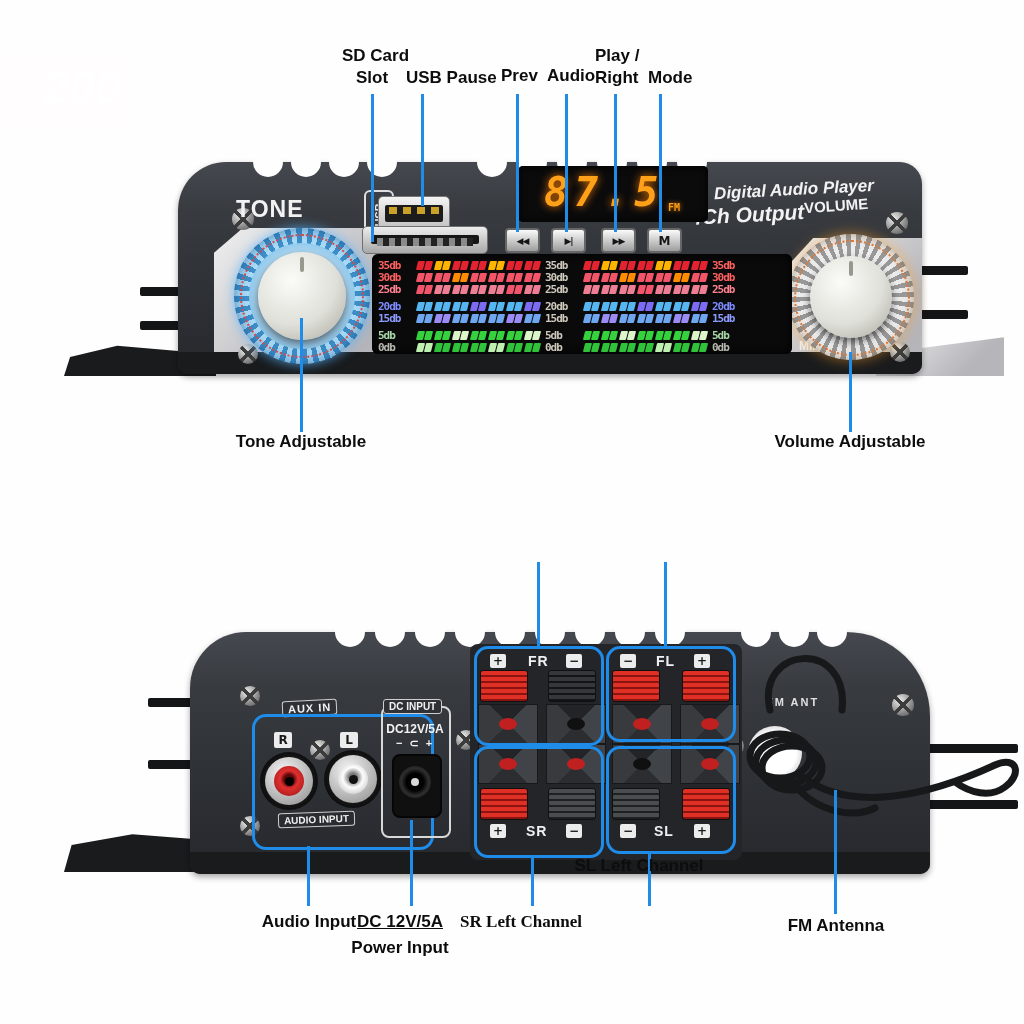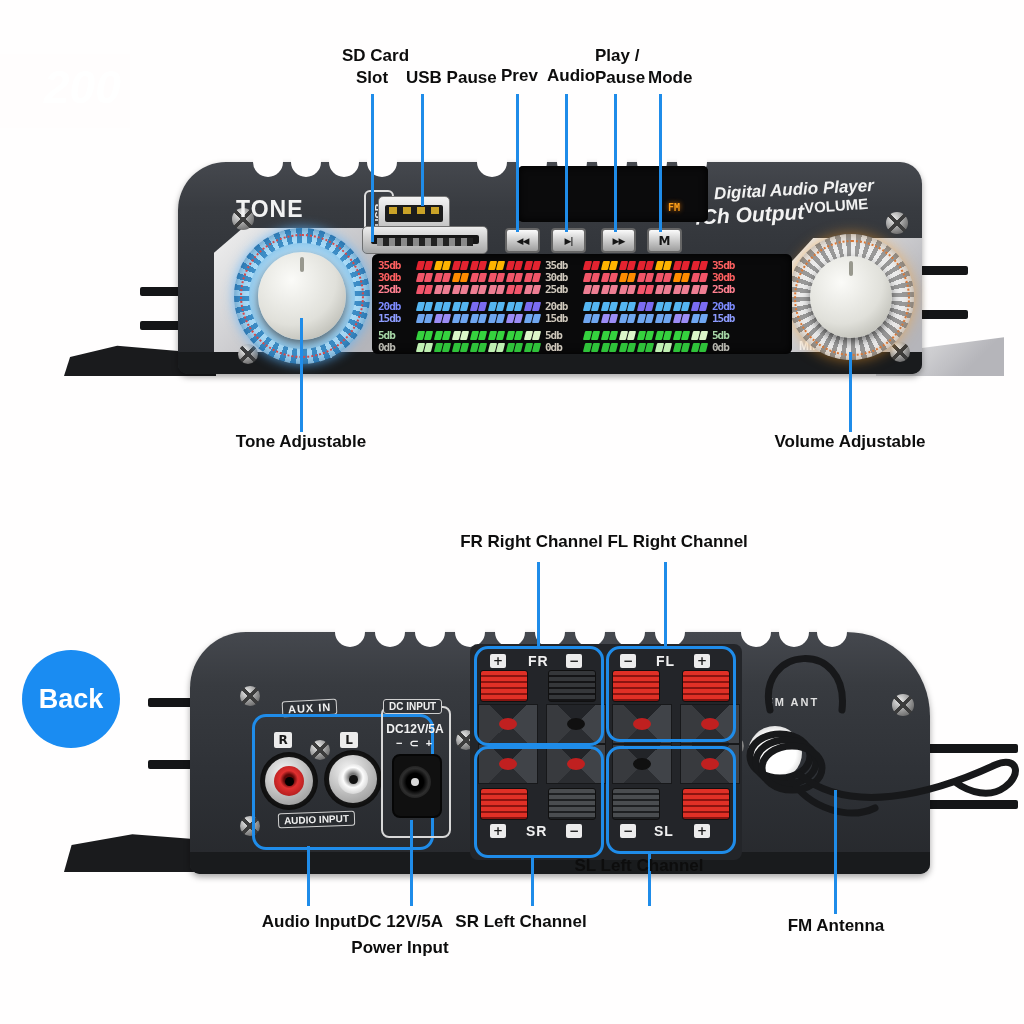--- a/index.html
+++ b/index.html
@@ -76,23 +76,20 @@
 </style>
 </head>
 <body>
 
 <div id="stage">
 
   <div class="watermark" style="left:0;top:54px;width:130px;height:74px;">
     <span style="position:absolute;left:44px;top:6px;">200</span>
   </div>
 
-  <div class="badge" style="left:22px;top:650px;width:98px;height:98px;">
-    <span>Back</span>
-  </div>
 
   <div>
 
     <div class="pin" style="left:140px;top:287px;width:42px;height:9px;"></div>
     <div class="pin" style="left:140px;top:321px;width:42px;height:9px;"></div>
     <div class="pin" style="left:918px;top:266px;width:50px;height:9px;"></div>
     <div class="pin" style="left:918px;top:310px;width:50px;height:9px;"></div>
     <div class="abs" style="left:64px;top:334px;width:152px;height:42px;background:#1a1b1d;clip-path:polygon(0 100%,4% 55%,35% 28%,100% 48%,100% 100%);"></div>
     <div class="abs silver" style="left:876px;top:332px;width:128px;height:44px;clip-path:polygon(0 50%,100% 12%,100% 100%,0 100%);"></div>
 
@@ -133,20 +130,21 @@
     <div class="usb-port" style="left:378px;top:196px;width:70px;height:42px;">
       <div class="slot"></div>
       <div class="pins"></div>
     </div>
     <div class="sd-slot" style="left:362px;top:226px;width:124px;height:26px;">
       <div class="slot"></div>
       <div class="teeth"></div>
     </div>
 
     <div class="led" style="left:518px;top:166px;width:190px;height:56px;">
+      <span class="freq" style="left:26px;top:3px;">87.5</span>
       <span class="band" style="left:150px;top:36px;">FM</span>
     </div>
 
     <div class="pbtn" style="left:505px;top:228px;">
         <span>◀◀</span>
       </div>
     <div class="pbtn" style="left:551px;top:228px;">
         <span>▶|</span>
       </div>
     <div class="pbtn" style="left:601px;top:228px;">
@@ -636,21 +634,21 @@
   <div class="vline" style="left:659px;top:94px;height:138px;"></div>
   <div class="vline" style="left:300px;top:318px;height:114px;"></div>
   <div class="vline" style="left:849px;top:352px;height:80px;"></div>
 
   <div class="lbl" style="left:342px;top:46px;">SD Card</div>
   <div class="lbl" style="left:356px;top:68px;">Slot</div>
   <div class="lbl" style="left:406px;top:68px;">USB Pause</div>
   <div class="lbl" style="left:501px;top:66px;">Prev</div>
   <div class="lbl" style="left:547px;top:66px;">Audio</div>
   <div class="lbl" style="left:595px;top:46px;">Play /</div>
-  <div class="lbl" style="left:595px;top:68px;">Pause</div>
+  <div class="lbl" style="left:595px;top:68px;">Right</div>
   <div class="lbl" style="left:648px;top:68px;">Mode</div>
   <div class="lbl lblc" style="left:196px;top:432px;width:210px;">Tone Adjustable</div>
   <div class="lbl lblc" style="left:744px;top:432px;width:212px;">Volume Adjustable</div>
 
   <div>
 
     <div class="pin" style="left:148px;top:698px;width:48px;height:9px;"></div>
     <div class="pin" style="left:148px;top:760px;width:48px;height:9px;"></div>
     <div class="pin" style="left:926px;top:744px;width:92px;height:9px;"></div>
     <div class="pin" style="left:926px;top:800px;width:92px;height:9px;"></div>
@@ -770,21 +768,20 @@
   </div>
 
   <div class="vline" style="left:537px;top:562px;height:86px;"></div>
   <div class="vline" style="left:664px;top:562px;height:86px;"></div>
   <div class="vline" style="left:307px;top:846px;height:60px;"></div>
   <div class="vline" style="left:410px;top:820px;height:86px;"></div>
   <div class="vline" style="left:531px;top:858px;height:48px;"></div>
   <div class="vline" style="left:648px;top:854px;height:52px;"></div>
   <div class="vline" style="left:834px;top:790px;height:124px;"></div>
 
-  <div class="lbl lblc" style="left:418px;top:532px;width:372px;">FR Right Channel FL Right Channel</div>
   <div class="lbl lblc" style="left:236px;top:912px;width:146px;">Audio Input</div>
-  <div class="lbl lblc" style="left:328px;top:912px;width:144px;">DC 12V/5A</div>
+  <div class="lbl lblc" style="left:328px;top:912px;width:144px;text-decoration:underline;">DC 12V/5A</div>
   <div class="lbl lblc" style="left:328px;top:938px;width:144px;">Power Input</div>
-  <div class="lbl lblc" style="left:446px;top:912px;width:150px;">SR Left Channel</div>
+  <div class="lbl lblc" style="left:446px;top:912px;width:150px;font-family:Liberation Serif, serif;">SR Left Channel</div>
   <div class="lbl lblc" style="left:564px;top:856px;width:150px;">SL Left Channel</div>
   <div class="lbl lblc" style="left:764px;top:916px;width:144px;">FM Antenna</div>
 
 </div>
 
 </body></html>

